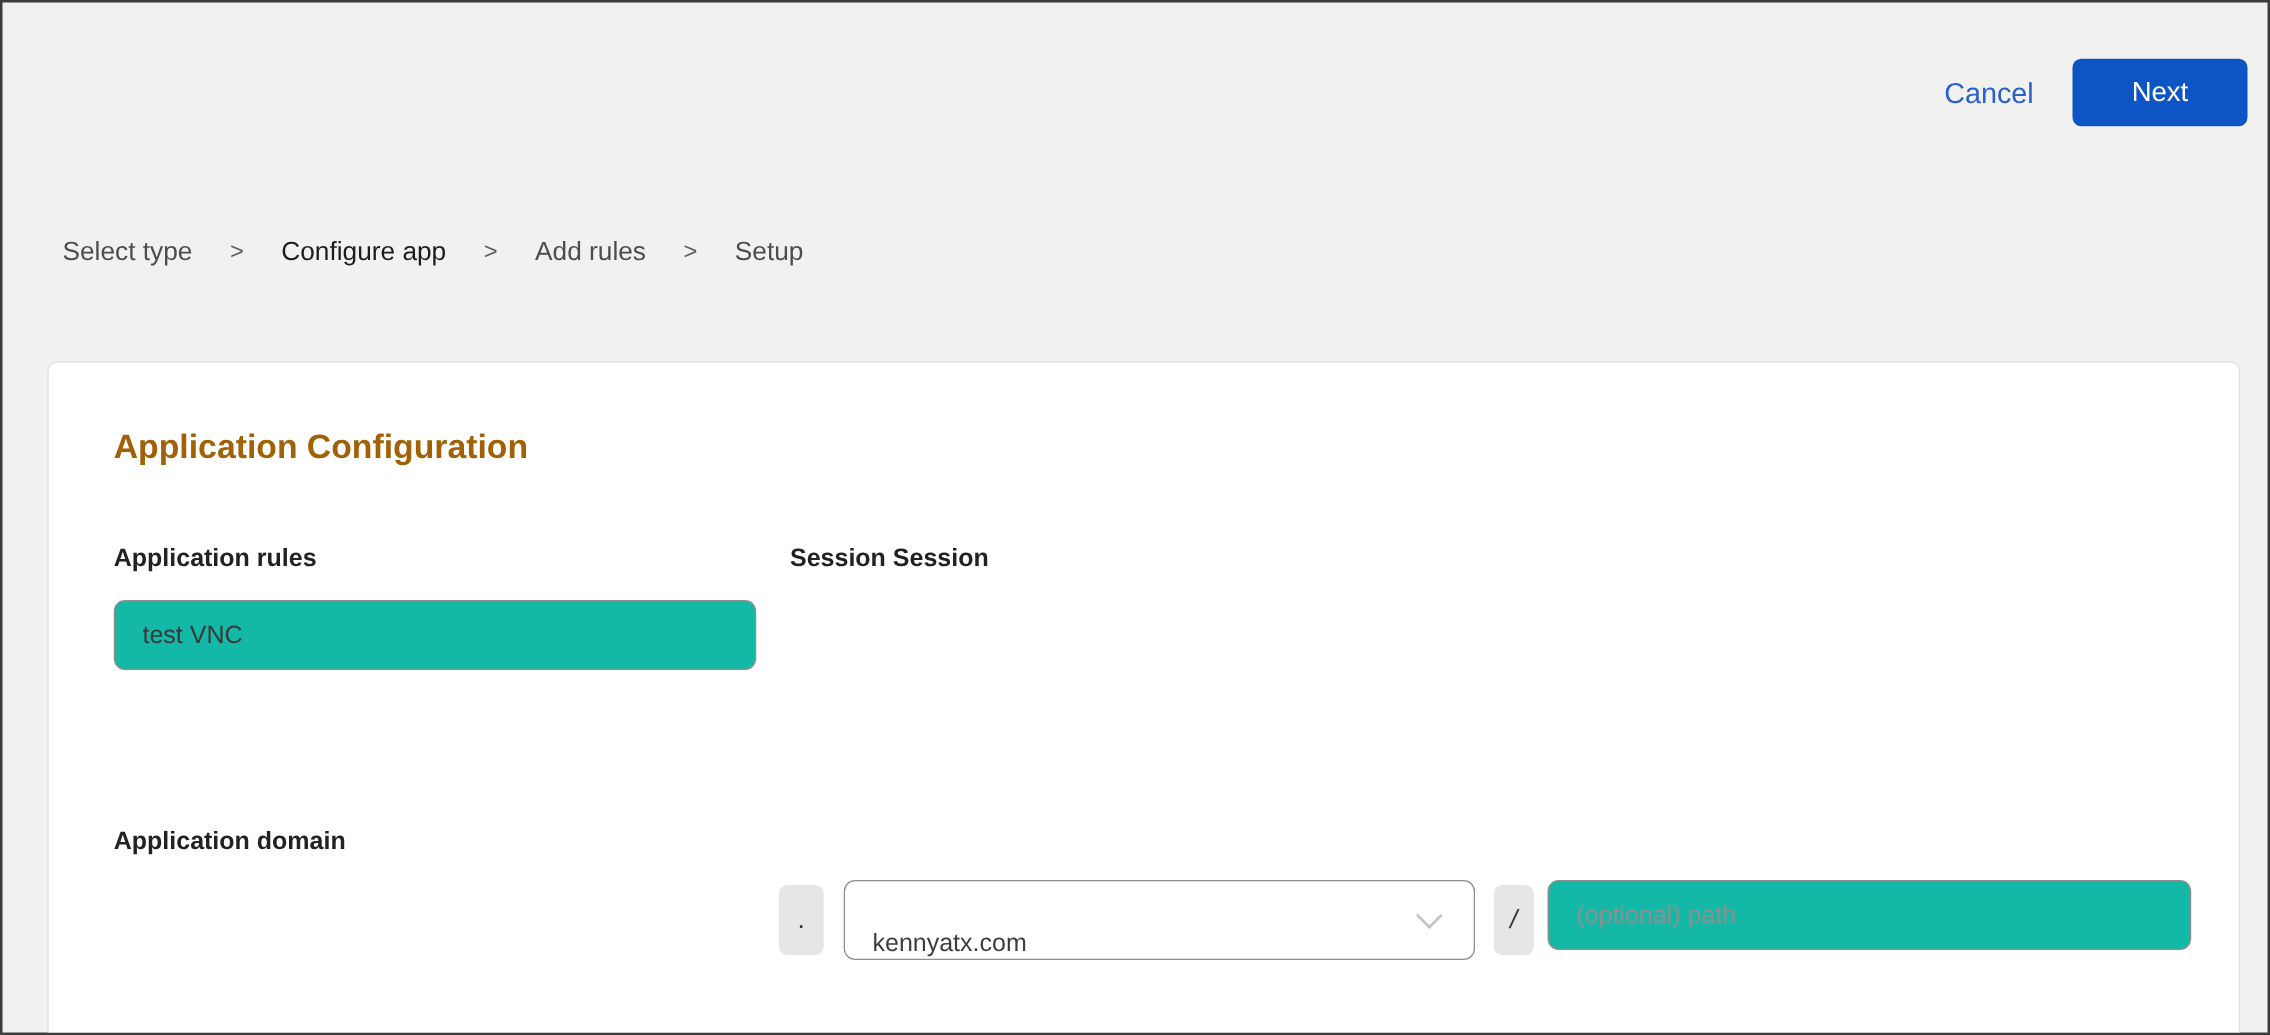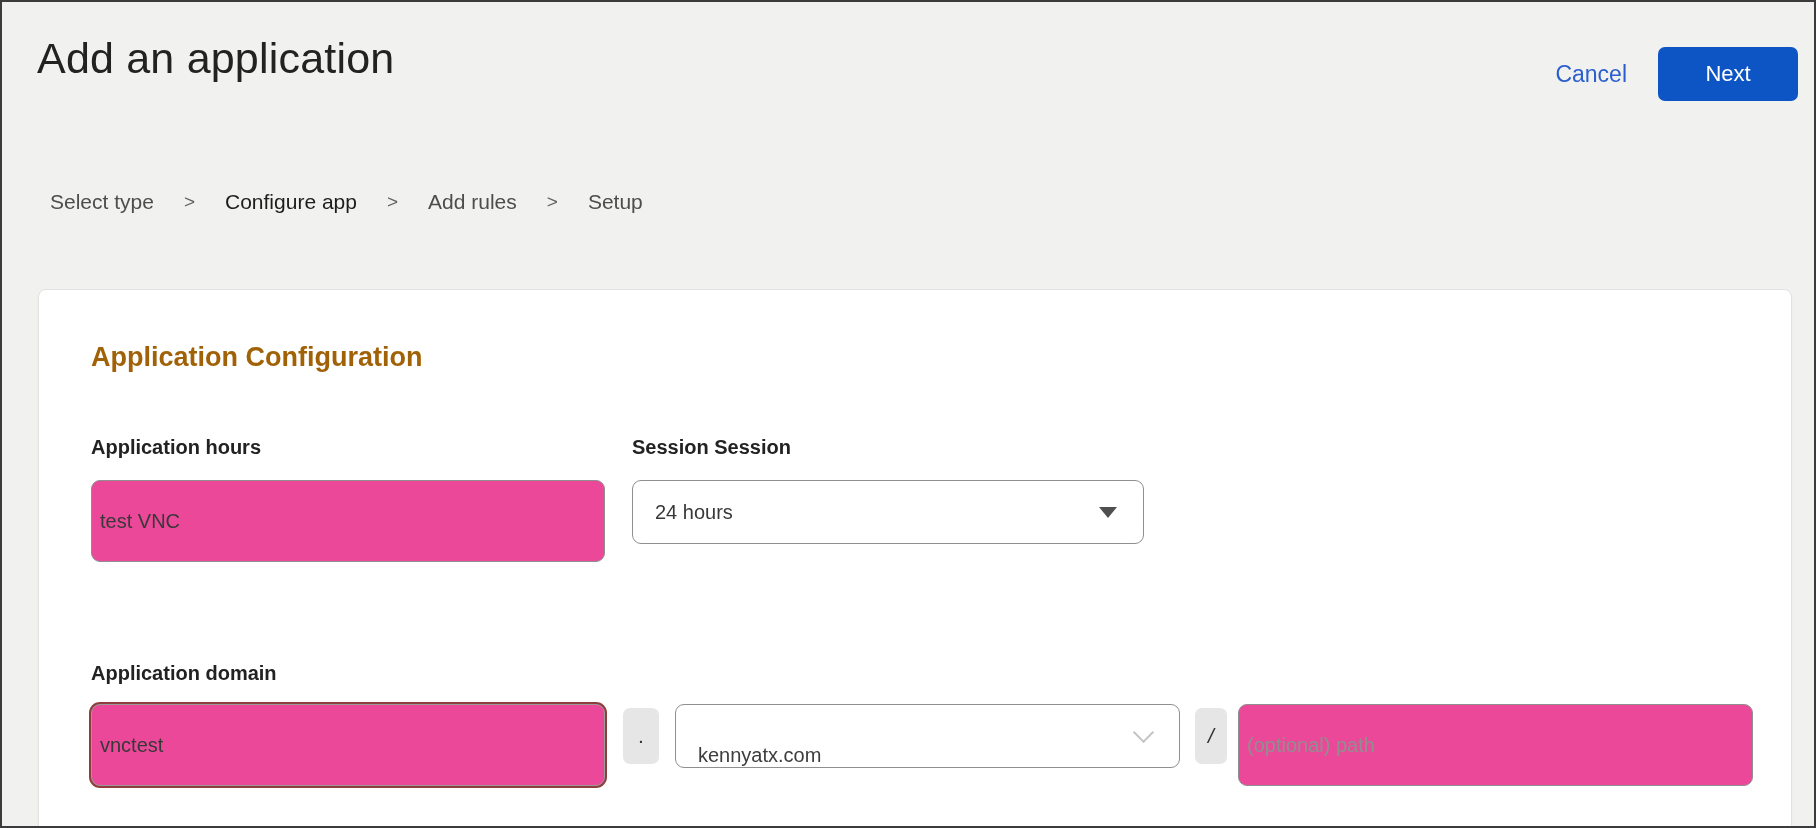--- a/index.html
+++ b/index.html
@@ -88,28 +88,28 @@
     font-size: 20px;
     font-weight: 700;
     color: #222222;
   }
   .lbl-app-name { left: 52px; top: 146px; }
   .lbl-session  { left: 593px; top: 146px; }
   .lbl-domain   { left: 52px; top: 372px; }
 
   .text-input {
     position: absolute;
-    height: 82px;
+    height: 56px;
     border: 1px solid #8f8f8f;
     border-radius: 9px;
-    background: #ec4899;
+    background: #14b8a6;
     font-family: "Liberation Sans", sans-serif;
     font-size: 20px;
     color: #383838;
-    padding: 0 8px;
+    padding: 0 22px;
     outline: none;
   }
   .text-input::placeholder { color: #8f8f8f; }
 
   .input-app-name { left: 52px; top: 190px; width: 514px; }
 
   .select-box {
     position: absolute;
     height: 64px;
     border: 1px solid #8f8f8f;
@@ -164,52 +164,46 @@
     border-bottom: 2.5px solid #c4c4c4;
     transform: rotate(45deg);
   }
   .input-path { left: 1199px; top: 414px; width: 515px; }
 </style>
 </head>
 <body>
 
 <div class="screen">
 
-  <h1 class="page-title">Add an application</h1>
   <div class="header-actions">
     <a class="cancel-link">Cancel</a>
     <button class="next-button">Next</button>
   </div>
 
   <nav class="breadcrumb">
     <span class="crumb">Select type</span>
     <span class="crumb-sep">&gt;</span>
     <span class="crumb crumb--active">Configure app</span>
     <span class="crumb-sep">&gt;</span>
     <span class="crumb">Add rules</span>
     <span class="crumb-sep">&gt;</span>
     <span class="crumb">Setup</span>
   </nav>
 
   <section class="card">
 
     <h2 class="section-title">Application Configuration</h2>
 
-    <label class="field-label lbl-app-name">Application hours</label>
+    <label class="field-label lbl-app-name">Application rules</label>
     <input class="text-input input-app-name" type="text" value="test VNC" style="">
 
     <label class="field-label lbl-session">Session Session</label>
-    <div class="select-box select-session">
-      <span>24 hours</span>
-      <span class="caret-down"></span>
-    </div>
 
     <label class="field-label lbl-domain">Application domain</label>
 
-    <input class="text-input input-subdomain" type="text" value="vnctest" style="">
 
     <span class="sep-pill sep-dot">.</span>
 
     <div class="select-box select-domain">
       <span>kennyatx.com</span>
       <span class="chevron-down"></span>
     </div>
 
     <span class="sep-pill sep-slash">/</span>
 

